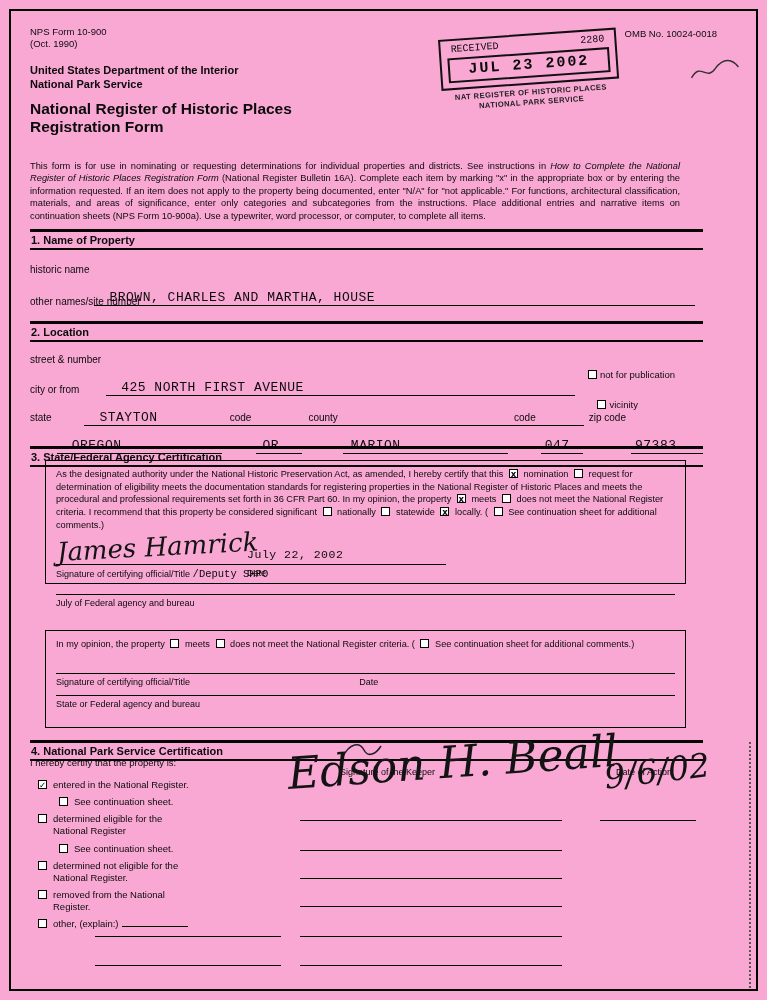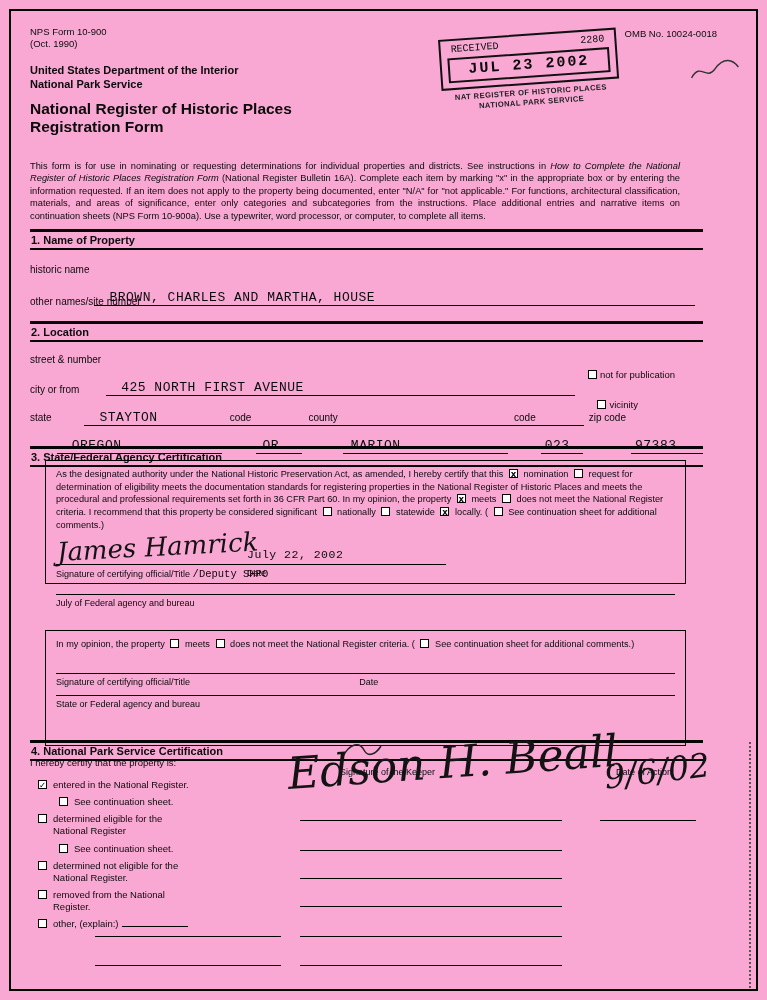--- a/index.html
+++ b/index.html
@@ -159,21 +159,21 @@
     <span class="lbl" style="padding-left:8px">code</span>
     <span class="fill" style="flex:0 0 46px; padding-left:6px">
         <span class="typed">OR</span>
       </span>
     <span class="lbl" style="padding-left:6px">county</span>
     <span class="fill" style="padding-left:8px">
         <span class="typed">MARION</span>
       </span>
     <span class="lbl" style="padding-left:6px">code</span>
     <span class="fill" style="flex:0 0 42px; padding-left:4px">
-        <span class="typed">023</span>
+        <span class="typed">047</span>
       </span>
     <span class="lbl" style="padding-left:6px">zip code</span>
     <span class="fill" style="flex:0 0 72px; padding-left:4px">
         <span class="typed">97383</span>
       </span>
   </div>
 
   <div class="sec" style="top:446px">
     <div class="sec-title">3. State/Federal Agency Certification</div>
   </div>
@@ -206,21 +206,21 @@
       <span>Signature of certifying official/Title</span>
       <span class="deputy">/Deputy SHPO</span>
       <span class="datepos">Date</span>
     </div>
     <div class="rule" style="margin-top:12px"></div>
     <div class="lblrow wide">
       <span>July of Federal agency and bureau</span>
     </div>
   </div>
 
-  <div class="certbox" style="top:630px; height:116px">
+  <div class="certbox" style="top:630px; height:98px">
     <p class="certp">
       <span>In my opinion, the property</span>
       <span class="cb"></span>
       <span>meets</span>
       <span class="cb"></span>
       <span>does not meet the National Register criteria. (</span>
       <span class="cb"></span>
       <span>See continuation sheet for additional comments.)</span>
     </p>
     <div class="rule" style="margin-top:22px"></div>

